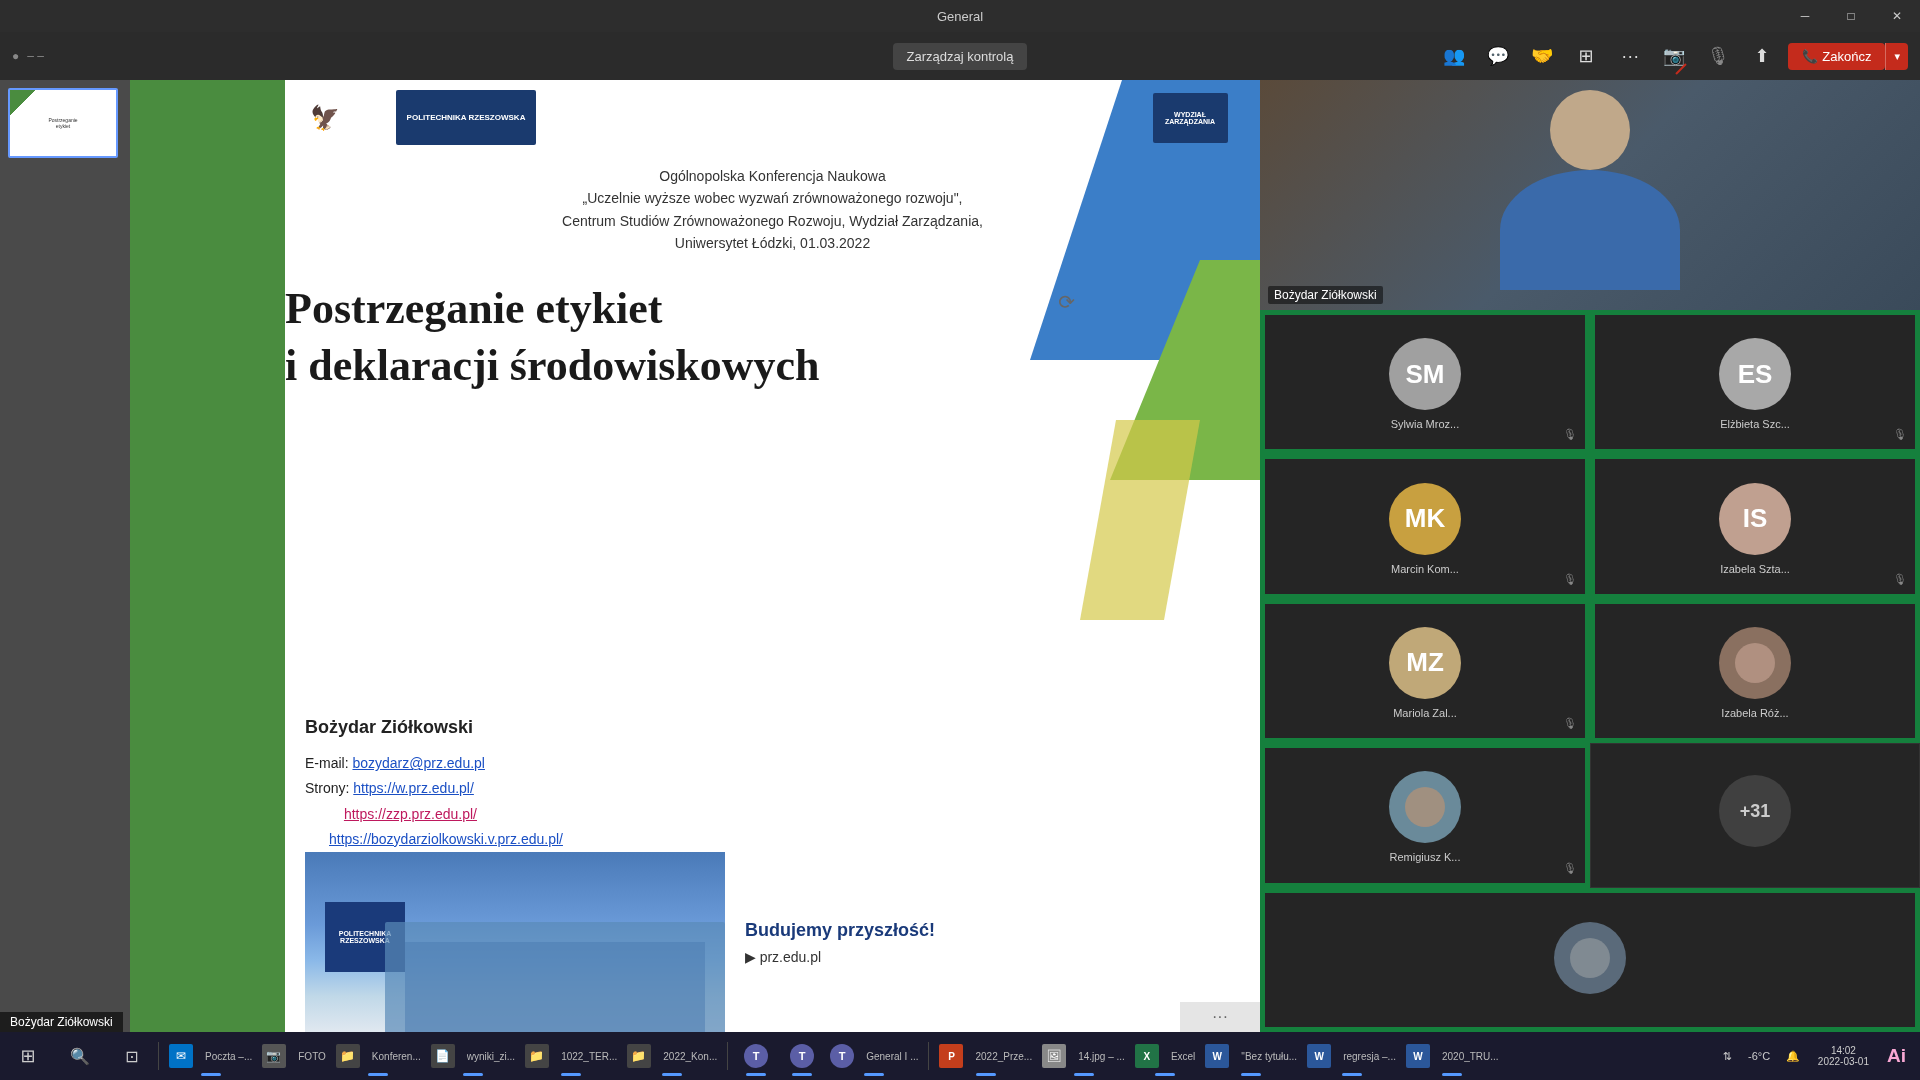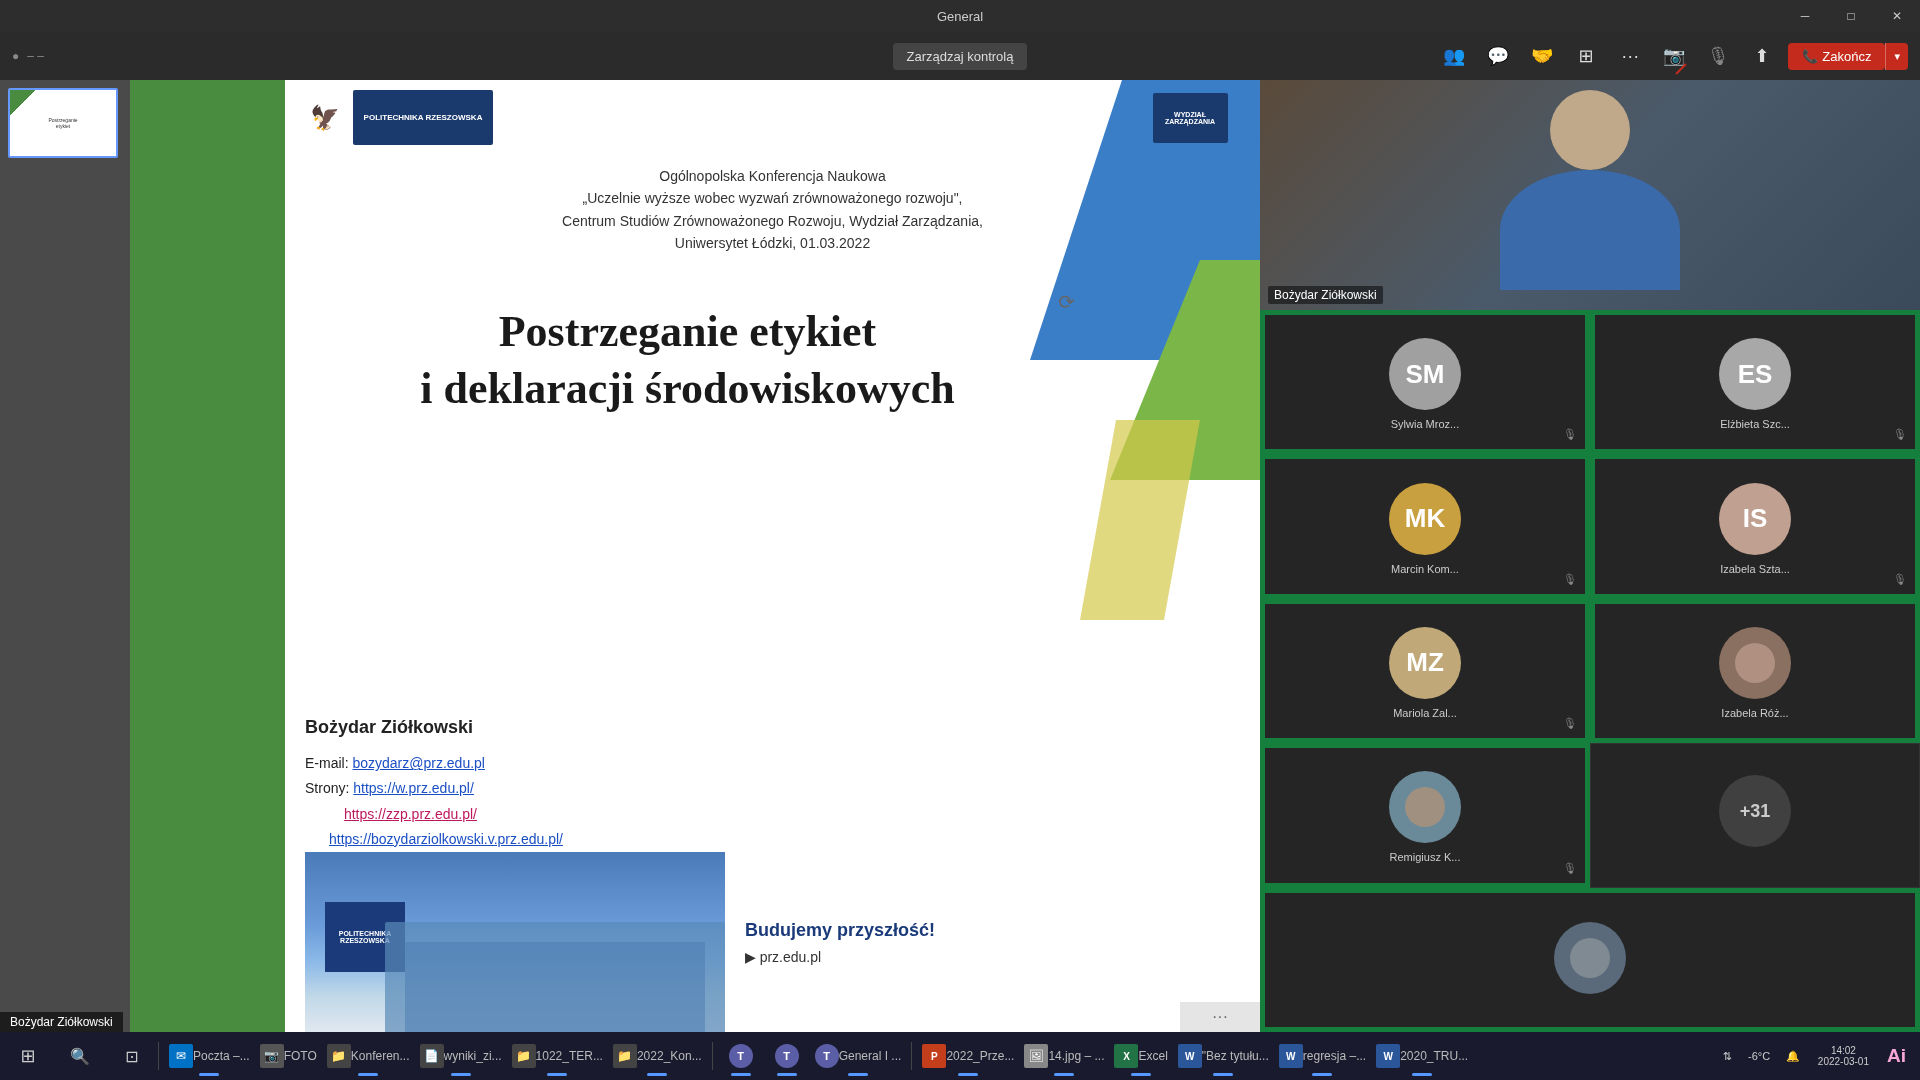--- a/index.html
+++ b/index.html
@@ -197,20 +197,21 @@
       background: #1a3a6e;
       display: flex;
       align-items: center;
       justify-content: center;
       color: white;
       font-size: 9px;
       font-weight: bold;
       text-align: center;
       padding: 4px;
       border-radius: 2px;
+      margin-left: 43px;
     }
     .logo-eagle {
       width: 40px;
       height: 50px;
       display: flex;
       align-items: center;
       justify-content: center;
       font-size: 24px;
     }
     .logo-right {
@@ -228,27 +229,25 @@
       text-align: center;
       color: #333;
       font-size: 14px;
       line-height: 1.6;
     }
 
     .slide-main-title {
       position: absolute;
       top: 200px;
       left: 155px; right: 170px;
-      text-align: center;
       color: #1a1a1a;
       font-size: 44px;
       font-weight: 900;
       line-height: 1.3;
       font-family: 'Times New Roman', serif;
-      margin-top: 23px;
     }
 
     .slide-footer {
       position: absolute;
       bottom: 180px;
       left: 175px;
       color: #222;
       font-size: 14px;
       line-height: 1.8;
     }
@@ -459,26 +458,27 @@
     .taskbar-app.active::after {
       content: '';
       position: absolute;
       bottom: 0;
       left: 50%; transform: translateX(-50%);
       width: 20px; height: 3px;
       background: #5599ff;
       border-radius: 2px;
     }
     .taskbar-app-label {
-      font-size: 12px;
+      font-size: 10px;
       color: #bbb;
       max-width: 70px;
       overflow: hidden;
       white-space: nowrap;
       text-overflow: ellipsis;
+      margin-left: 12px;
     }
     .taskbar-separator {
       width: 1px;
       height: 28px;
       background: #444;
       margin: 0 4px;
     }
     .system-tray {
       margin-left: auto;
       display: flex;

